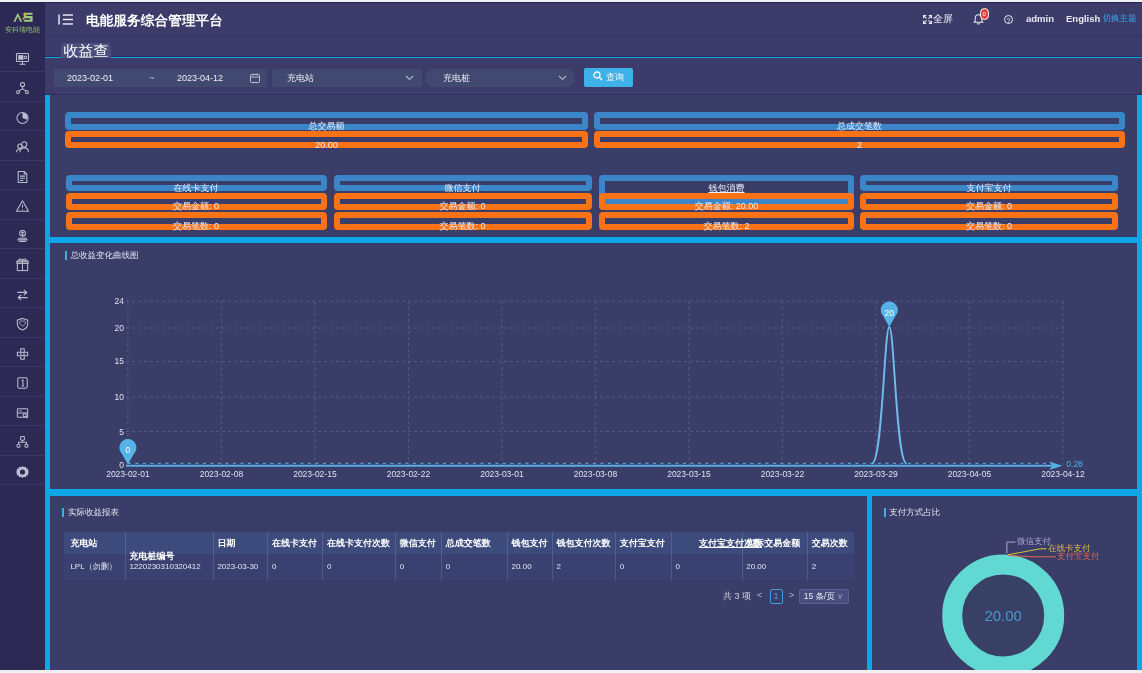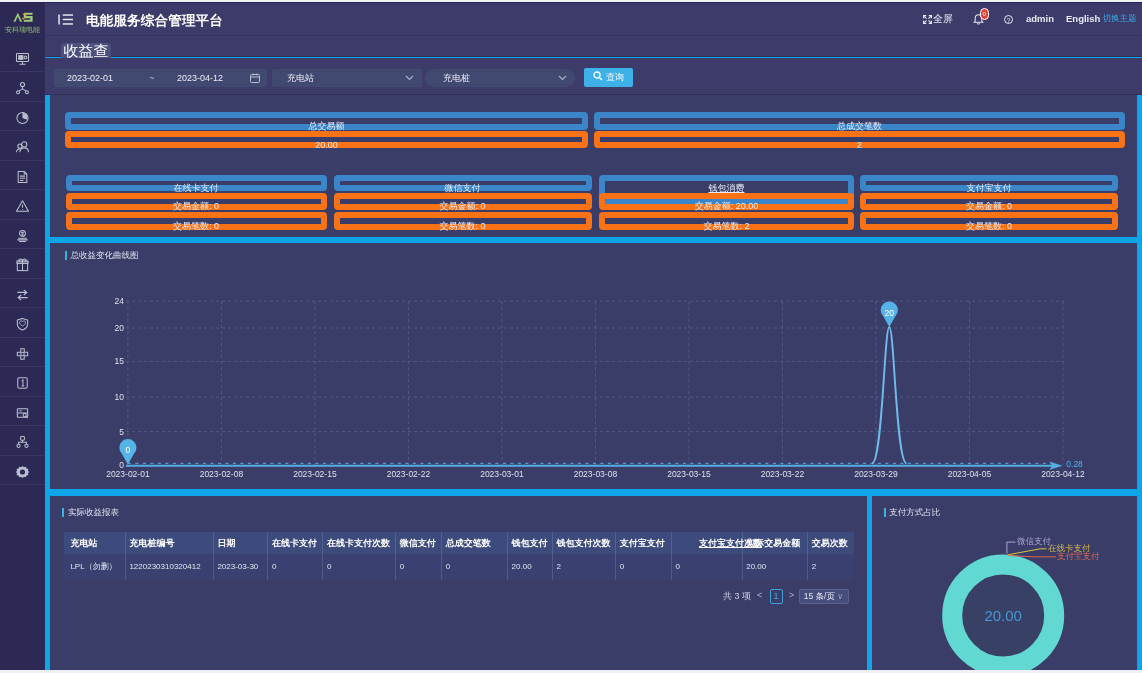--- a/index.html
+++ b/index.html
@@ -304,21 +304,21 @@
     <div class="ctitle" style="left:18px; top:11px;">实际收益报表</div>
     <div style="position:absolute; left:13.8px; top:36px; width:790.6px; height:22px; background:#3d4a7c;"></div>
     <div style="position:absolute; left:13.8px; top:58px; width:790.6px; height:26px; background:#3a4170;"></div>
     <svg style="position:absolute; left:0; top:36px;" width="810" height="48">
       <g stroke="rgba(165,180,220,0.22)" stroke-width="1">
         <path d="M75.5 0 V48 M163.5 0 V48 M217.5 0 V48 M272.5 0 V48 M345.5 0 V48 M391.5 0 V48 M457.5 0 V48 M502.5 0 V48 M565.5 0 V48 M621.5 0 V48 M692.5 0 V48 M757.5 0 V48"></path>
       </g>
     </svg>
     <div id="thead" style="position:absolute; top:36px; height:22px; line-height:22px; font-size:9px; color:#fff; font-weight:bold; white-space:nowrap;">
       <span style="position:absolute; left:20.4px;">充电站</span>
-      <span style="position:absolute; left:79.4px;">充电桩编号</span>
+      <span style="position:absolute; left:79.4px;margin-top:13px;">充电桩编号</span>
       <span style="position:absolute; left:167.4px;">日期</span>
       <span style="position:absolute; left:221.9px;">在线卡支付</span>
       <span style="position:absolute; left:277px;">在线卡支付次数</span>
       <span style="position:absolute; left:349.7px;">微信支付</span>
       <span style="position:absolute; left:395.7px;">总成交笔数</span>
       <span style="position:absolute; left:461.6px;">钱包支付</span>
       <span style="position:absolute; left:506.6px;">钱包支付次数</span>
       <span style="position:absolute; left:569.8px;">支付宝支付</span>
       <span style="position:absolute; left:649px;text-decoration:underline;">支付宝支付次数</span>
       <span style="position:absolute; left:696.2px;">实际交易金额</span>

